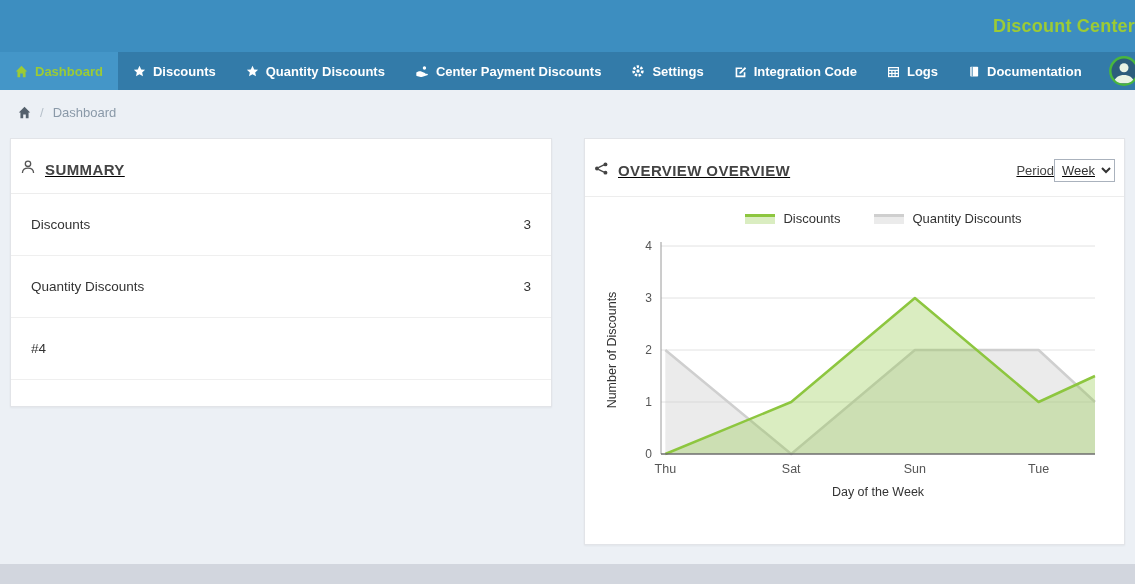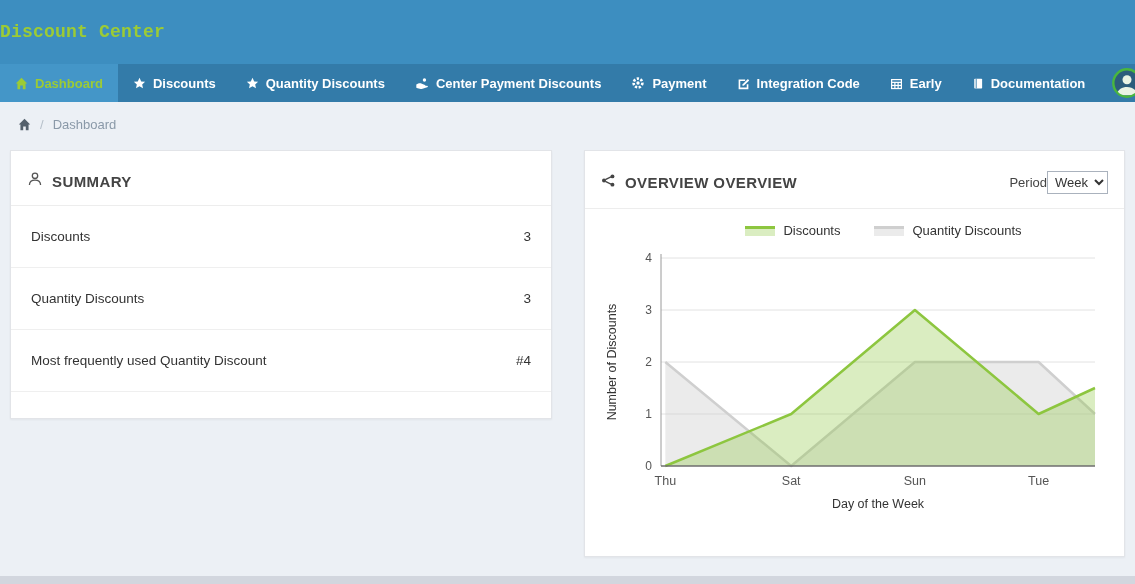--- a/index.html
+++ b/index.html
@@ -5,23 +5,23 @@
   * { box-sizing: border-box; }
   html,body { margin:0; padding:0; }
   body {
     font-family: "Liberation Sans", sans-serif;
     background: #d2d6de;
     width: 1135px; height: 584px;
     overflow: hidden;
   }
   
   .app-header {
-    height: 64px;
+    height: 52px;
     background: var(--header-blue, #3d8ec0);
-    display: flex; align-items: center; justify-content: flex-start; font-family: Liberation Mono, monospace;
+    display: flex; align-items: center; justify-content: flex-end;
   }
   .app-title {
     color: var(--brand-green, #9ccb35);
     font-size: 18px; font-weight: bold; letter-spacing: .2px;
   }
   
   .navbar {
     height: 38px;
     background: var(--nav-blue, #337ba9);
     display: flex; align-items: stretch;
@@ -61,22 +61,23 @@
   }
   .card {
     background:#fff;
     border:1px solid #e2e4e8;
     box-shadow: 0 1px 2px rgba(0,0,0,.05);
   }
   .card-summary { width: 542px; }
   .card-overview { width: 541px; }
   .card-header {
     display:flex; align-items:center; gap:9px;
-    padding: 20px 16px 14px;
+    padding: 20px 9px 14px;
     border-bottom: 1px solid #ededed;
+    text-decoration: underline;
   }
   .card-title {
     font-size: 15px; font-weight: bold; color:#444; letter-spacing:.4px;
   }
   .card-header-right {
     margin-left:auto; display:flex; align-items:center; 
     font-size:13px; color:#444;
   }
   .period-select {
     font-family: "Liberation Sans", sans-serif;
@@ -149,21 +150,21 @@
     <span>Center Payment Discounts</span>
   </div>
 
   <div class="nav-item">
     <span class="nicon">
       <svg width="14" height="14" viewBox="0 0 16 16">
         <circle cx="8" cy="8" r="5" fill="none" stroke="currentColor" stroke-width="3" stroke-dasharray="2.6 1.7"></circle>
         <circle cx="8" cy="8" r="1.9" fill="currentColor"></circle>
       </svg>
     </span>
-    <span>Payment</span>
+    <span>Settings</span>
   </div>
 
   <div class="nav-item">
     <span class="nicon">
       <svg width="13" height="13" viewBox="0 0 16 16" fill="currentColor">
         <path d="M2 3h8v2H4v8h8V9h2v6H2Z"></path>
         <path d="M7 9 13.4 2.6 15 4.2 8.6 10.6 6.8 11Z"></path>
       </svg>
     </span>
     <span>Integration Code</span>
@@ -172,21 +173,21 @@
   <div class="nav-item">
     <span class="nicon">
       <svg width="13" height="13" viewBox="0 0 16 16" fill="none" stroke="currentColor" stroke-width="1.5">
         <rect x="2" y="3.2" width="12" height="11"></rect>
         <line x1="2" y1="6.6" x2="14" y2="6.6"></line>
         <line x1="6" y1="6.6" x2="6" y2="14.2"></line>
         <line x1="10" y1="6.6" x2="10" y2="14.2"></line>
         <line x1="2" y1="10.4" x2="14" y2="10.4"></line>
       </svg>
     </span>
-    <span>Early</span>
+    <span>Logs</span>
   </div>
 
   <div class="nav-item">
     <span class="nicon">
       <svg width="12" height="13" viewBox="0 0 16 16">
         <rect x="3" y="1.5" width="10.5" height="13" rx="1" fill="currentColor"></rect>
         <line x1="5.6" y1="1.5" x2="5.6" y2="14.5" stroke="#337ba9" stroke-width="1.2"></line>
       </svg>
     </span>
     <span>Documentation</span>
@@ -237,21 +238,20 @@
 
       <div class="summary-row">
         <span>Discounts</span>
         <span class="summary-value">3</span>
       </div>
       <div class="summary-row">
         <span>Quantity Discounts</span>
         <span class="summary-value">3</span>
       </div>
       <div class="summary-row">
-        <span>Most frequently used Quantity Discount</span>
         <span class="summary-value">#4</span>
       </div>
       <div style="height:26px"></div>
     </div>
 
     <div class="card card-overview">
       <div class="card-header">
         <span>
           <svg width="15" height="15" viewBox="0 0 16 16" fill="#444">
             <line x1="4.6" y1="7" x2="10.6" y2="4.2" stroke="#444" stroke-width="1.4"></line>

